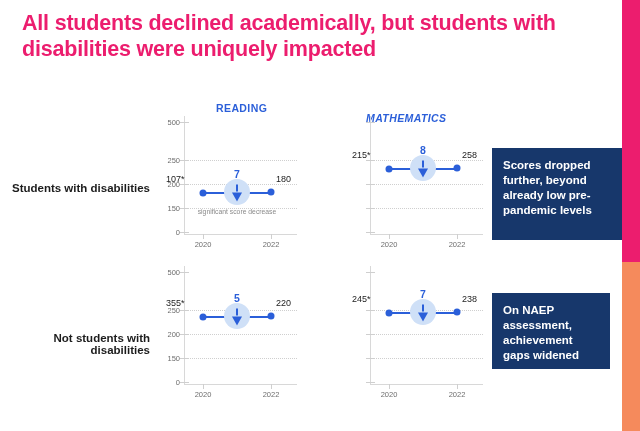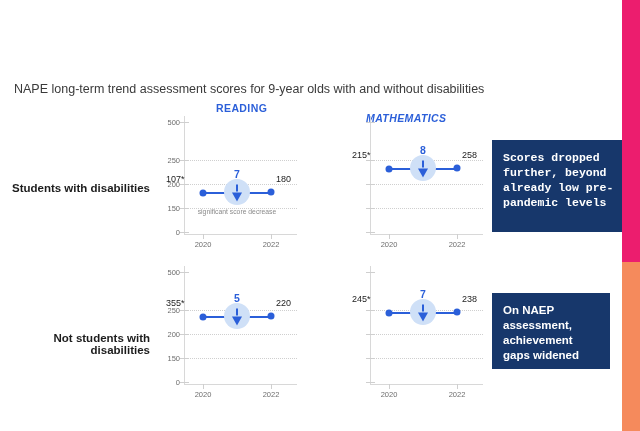--- a/index.html
+++ b/index.html
@@ -90,34 +90,34 @@
     position:absolute;font-size:6.8px;color:#8a8a8a;text-align:center;line-height:8.5px;
     width:80px;transform:translateX(-50%);
   }
 
   
   .callout{
     position:absolute;background:#17376b;color:#ffffff;
     font-size:11.5px;font-weight:bold;line-height:15px;
     padding:10px 10px 10px 11px;box-sizing:border-box;
   }
-  #callout-1{left:492px;top:140px;width:138px;height:92px;font-family:Liberation Mono, monospace;}
+  #callout-1{left:492px;top:148px;width:138px;height:92px;}
   #callout-2{left:492px;top:293px;width:118px;height:76px;}
 
   .source{
     position:absolute;right:20px;bottom:10px;font-size:11px;color:#1c1c1c;
   }
   .source b{font-weight:bold;}
 </style>
 </head>
 <body>
 
 <div class="page">
 
-  <div class="subtitle">NAPE long-term trend assessment scores for 9-year olds with and without disabilities</div>
+  <h1 class="title">All students declined academically, but students with disabilities were uniquely impacted</h1>
 
   <div class="col-head" id="head-reading">READING</div>
   <div class="col-head" id="head-math">MATHEMATICS</div>
 
   <div class="row-label" id="row-label-2">Not students with disabilities</div>
   <div class="row-label" id="row-label-1">Students with disabilities</div>
 
   <div class="panel" id="panel-r1c1">
     <div class="yaxis"></div>
     <div class="ytick" style="top:6px;"></div>

